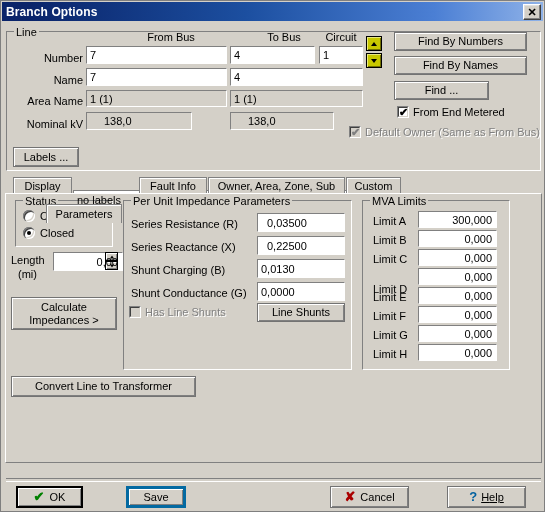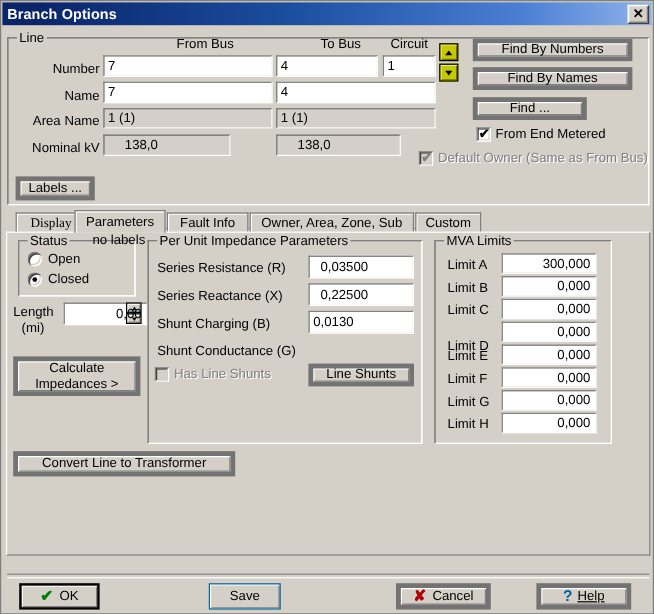--- a/index.html
+++ b/index.html
@@ -55,30 +55,30 @@
     pointer-events: none;
   }
   .gb-title {
     position: absolute; top: -6px; left: 7px;
     background: #d4d0c8; padding: 0 2px;
     font-size: 11px; white-space: nowrap;
   }
   .btn {
     position: absolute;
     background: #d4d0c8;
-    border: 4px solid #737373;
+    border: 1px solid #737373;
     box-sizing: border-box;
     display: flex; align-items: center; justify-content: center;
     font-size: 11px; color: #000;
     box-shadow: inset 1px 1px 0 #fff, inset -1px -1px 0 #808080,
                 inset 2px 2px 0 #d4d0c8, inset -2px -2px 0 #d4d0c8;
     white-space: nowrap; text-align: center; line-height: 1.12;
   }
-  .btn.nobold { border: 1px solid #0369a1;
-    box-shadow: inset 1px 1px 0 #fff, inset -1px -1px 0 #808080; margin-left: 48px; }
+  .btn.nobold { border: 3px solid #0369a1;
+    box-shadow: inset 1px 1px 0 #fff, inset -1px -1px 0 #808080; }
   .btn.defaultfocus { border: 2px solid #000; }
   .field {
     position: absolute;
     background: #fff;
     border: 1px solid #808080;
     border-right-color: #fff; border-bottom-color: #fff;
     box-sizing: border-box;
     display: flex; align-items: center;
     font-size: 11px; overflow: hidden; white-space: nowrap;
   }
@@ -266,24 +266,24 @@
   </div>
 
   <div class="cbrow" style="left:348px; top:125px;">
     <span class="cbox dis">
         <span class="chk">✔</span>
       </span>
     <span class="lbl dis" style="position:relative; left:0; top:0;">Default Owner (Same as From Bus)</span>
   </div>
 
   <div class="tabstrip">
-    <div class="tab" style="left:8px; width:59px;font-family:Liberation Serif, serif;">
+    <div class="tab" style="left:8px; width:59px;">
       <span>Display</span>
     </div>
-    <div class="tab active" style="left:57px; width:76px;">
+    <div class="tab active" style="left:41px; width:76px;margin-top:29px;">
       <span>Parameters</span>
     </div>
     <div class="tab" style="left:134px; width:68px;text-align:center;">
       <span>Fault Info</span>
     </div>
     <div class="tab" style="left:203px; width:137px;">
       <span>Owner, Area, Zone, Sub</span>
     </div>
     <div class="tab" style="left:341px; width:55px;">
       <span>Custom</span>
@@ -347,20 +347,24 @@
     <span class="txt" style="padding-left:9px;">0,22500</span>
   </div>
 
   <div class="lbl" style="left:130px; top:263px;">Shunt Charging (B)</div>
   <div class="field" style="left:256px; top:258px; width:88px; height:19px;">
     <div class="inner"></div>
     <span class="txt">0,0130</span>
   </div>
 
   <div class="lbl" style="left:130px; top:286px;">Shunt Conductance (G)</div>
+  <div class="field" style="left:256px; top:281px; width:88px; height:19px;">
+    <div class="inner"></div>
+    <span class="txt">0,0000</span>
+  </div>
 
   <div class="cbrow" style="left:128px; top:305px;">
     <span class="cbox dis"></span>
     <span class="lbl dis" style="position:relative; left:0; top:0;">Has Line Shunts</span>
   </div>
   <div class="btn" style="left:256px; top:302px; width:88px; height:19px;">Line Shunts</div>
 
   <div class="groupbox" style="left:361px; top:199px; width:148px; height:170px;">
     <div class="gb-inner"></div>
     <span class="gb-title">MVA Limits</span>

